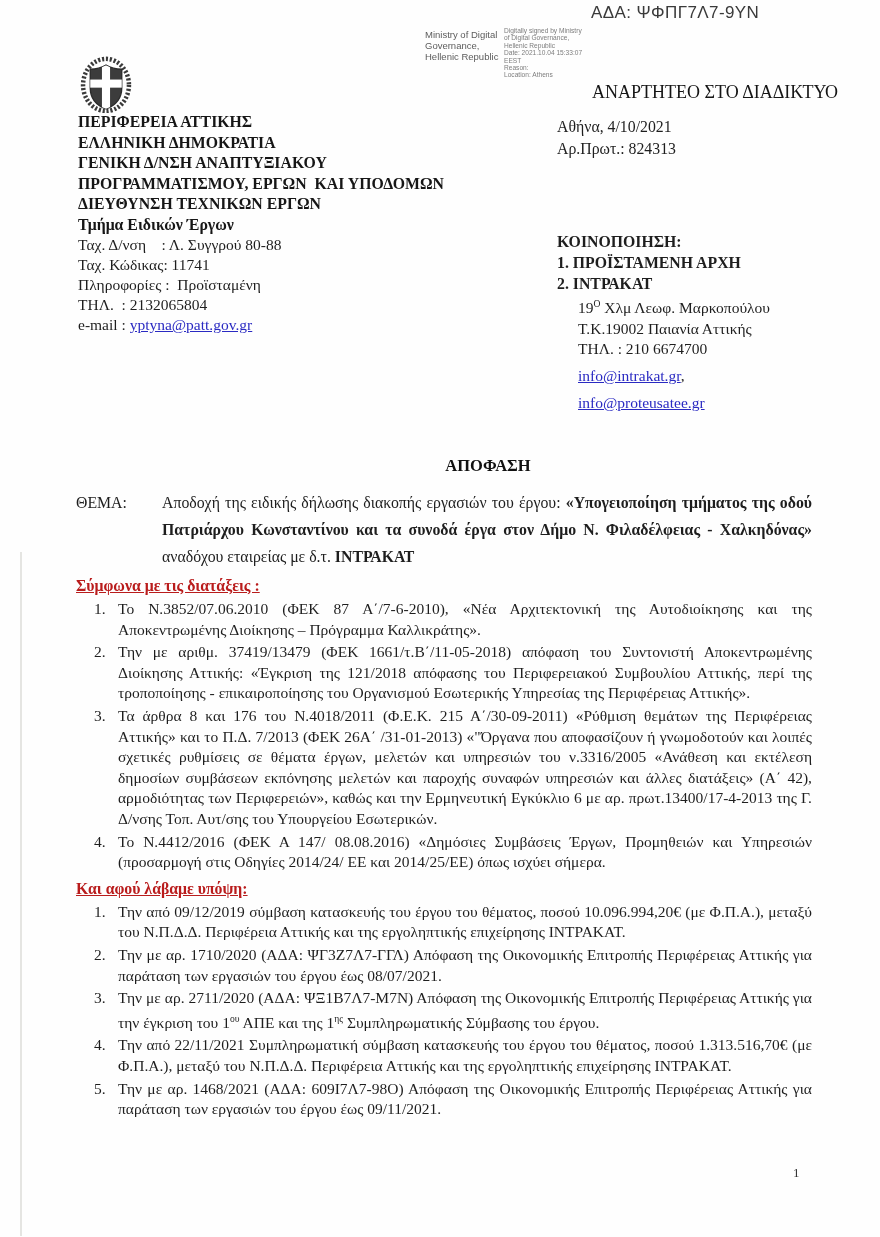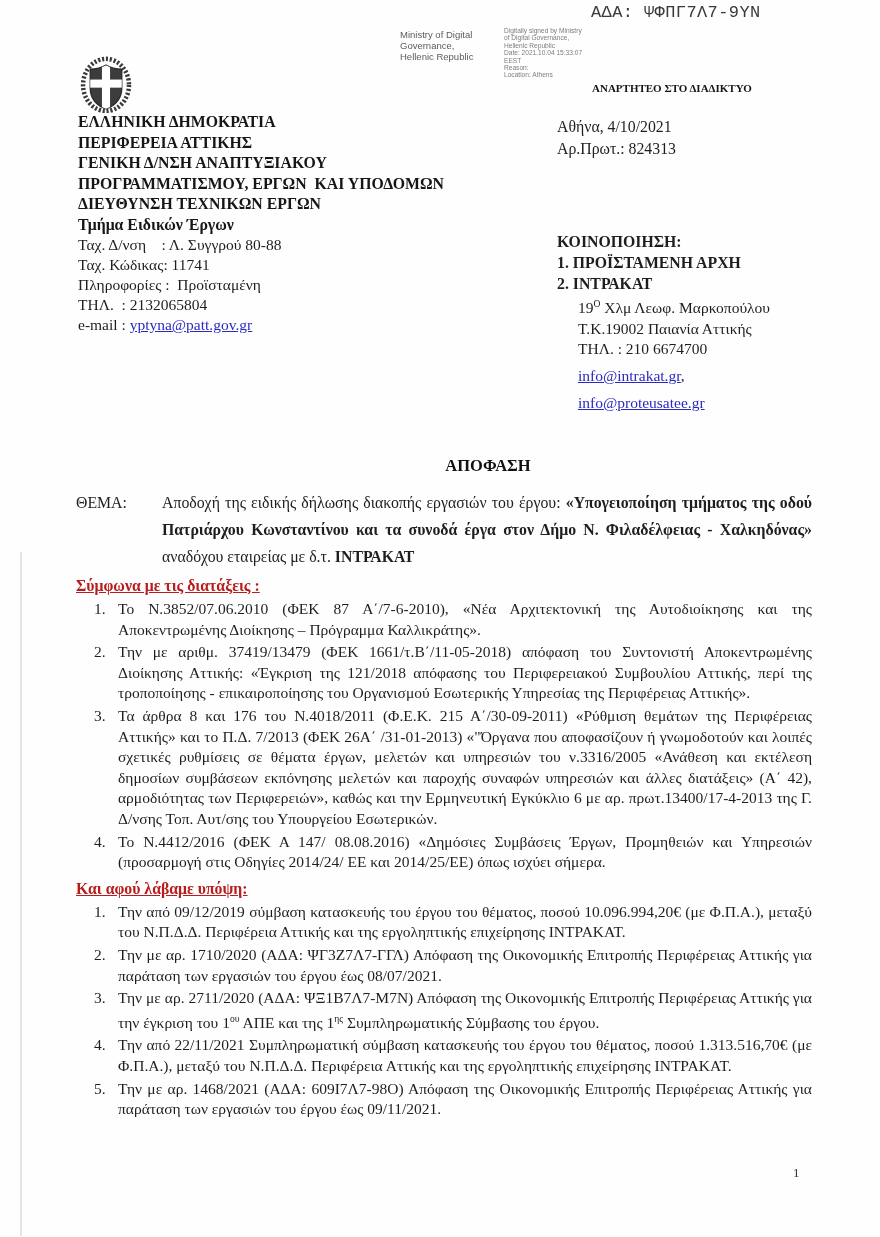--- a/index.html
+++ b/index.html
@@ -5,27 +5,27 @@
   html,body{margin:0;padding:0;}
   body{
     width:880px;height:1237px;position:relative;background:#fefefe;
     font-family:"Liberation Serif","DejaVu Serif",serif;
     color:#1e1e1e;overflow:hidden;
   }
   .b{font-weight:bold;}
   .sup{vertical-align:super;font-size:0.62em;}
   .abs{position:absolute;}
   
-  .ada{left:591px;top:3px;font-family:Liberation Mono, monospace;
+  .ada{left:591px;top:3px;font-family:Liberation Sans, sans-serif;
        font-size:17px;color:#3a3a3a;letter-spacing:0.4px;}
-  .ministry{left:400px;top:29px;font-family:"Liberation Sans",sans-serif;
+  .ministry{left:425px;top:29px;font-family:"Liberation Sans",sans-serif;
        font-size:9.5px;line-height:11px;color:#5c5c5c;}
   .sigdetails{left:504px;top:27px;font-family:"Liberation Sans",sans-serif;
        font-size:6.6px;line-height:7.4px;color:#7d7d7d;}
-  .anartiteo{left:592px;top:82px;font-size:11px;font-weight:bold;color:#151515;}
+  .anartiteo{left:592px;top:82px;font-size:18px;font-weight:normal;color:#151515;}
   
   .emblem{left:79px;top:56px;}
   
   .sender{left:78px;top:112px;width:400px;}
   .dept-line{font-weight:bold;font-size:15.8px;line-height:20.5px;color:#161616;white-space:pre-wrap;}
   .info-line{font-size:15.5px;line-height:20px;white-space:pre-wrap;}
   a.doclink{color:#2a2ac2;text-decoration:underline;cursor:pointer;}
   
   .dateblock{left:557px;top:116px;font-weight:normal;font-size:15.8px;line-height:21.5px;}
   .notif{left:557px;top:231px;font-size:15.5px;}
@@ -81,22 +81,22 @@
     <ellipse cx="30" cy="32" rx="25.5" ry="29" fill="none" stroke="#3a3a3a" stroke-width="5" stroke-dasharray="2.4 2"></ellipse>
     <path d="M30 10 C36 13.5 42 14.5 47.5 14.5 L47.5 35 C47.5 48 39.5 55 30 58.5 C20.5 55 12.5 48 12.5 35 L12.5 14.5 C18 14.5 24 13.5 30 10 Z" fill="#3c3c3c" stroke="#2b2b2b" stroke-width="1.5"></path>
     <g clip-path="url(#sh)">
       <rect x="25.5" y="8" width="9" height="52" fill="#ffffff"></rect>
       <rect x="10" y="26" width="40" height="9" fill="#ffffff"></rect>
     </g>
   </svg>
 </div>
 
 <div class="abs sender">
+  <div class="dept-line">ΠΕΡΙΦΕΡΕΙΑ ΑΤΤΙΚΗΣ</div>
   <div class="dept-line">ΕΛΛΗΝΙΚΗ ΔΗΜΟΚΡΑΤΙΑ</div>
-  <div class="dept-line">ΠΕΡΙΦΕΡΕΙΑ ΑΤΤΙΚΗΣ</div>
   <div class="dept-line">ΓΕΝΙΚΗ Δ/ΝΣΗ ΑΝΑΠΤΥΞΙΑΚΟΥ</div>
   <div class="dept-line">ΠΡΟΓΡΑΜΜΑΤΙΣΜΟΥ, ΕΡΓΩΝ  ΚΑΙ ΥΠΟΔΟΜΩΝ</div>
   <div class="dept-line">ΔΙΕΥΘΥΝΣΗ ΤΕΧΝΙΚΩΝ ΕΡΓΩΝ</div>
   <div class="dept-line">Τμήμα Ειδικών Έργων</div>
   <div class="info-line">Ταχ. Δ/νση    : Λ. Συγγρού 80-88</div>
   <div class="info-line">Ταχ. Κώδικας: 11741</div>
   <div class="info-line">Πληροφορίες :  Προϊσταμένη</div>
   <div class="info-line">ΤΗΛ.  : 2132065804</div>
   <div class="info-line"><span>e-mail : </span><a class="doclink">yptyna@patt.gov.gr</a></div>
 </div>

